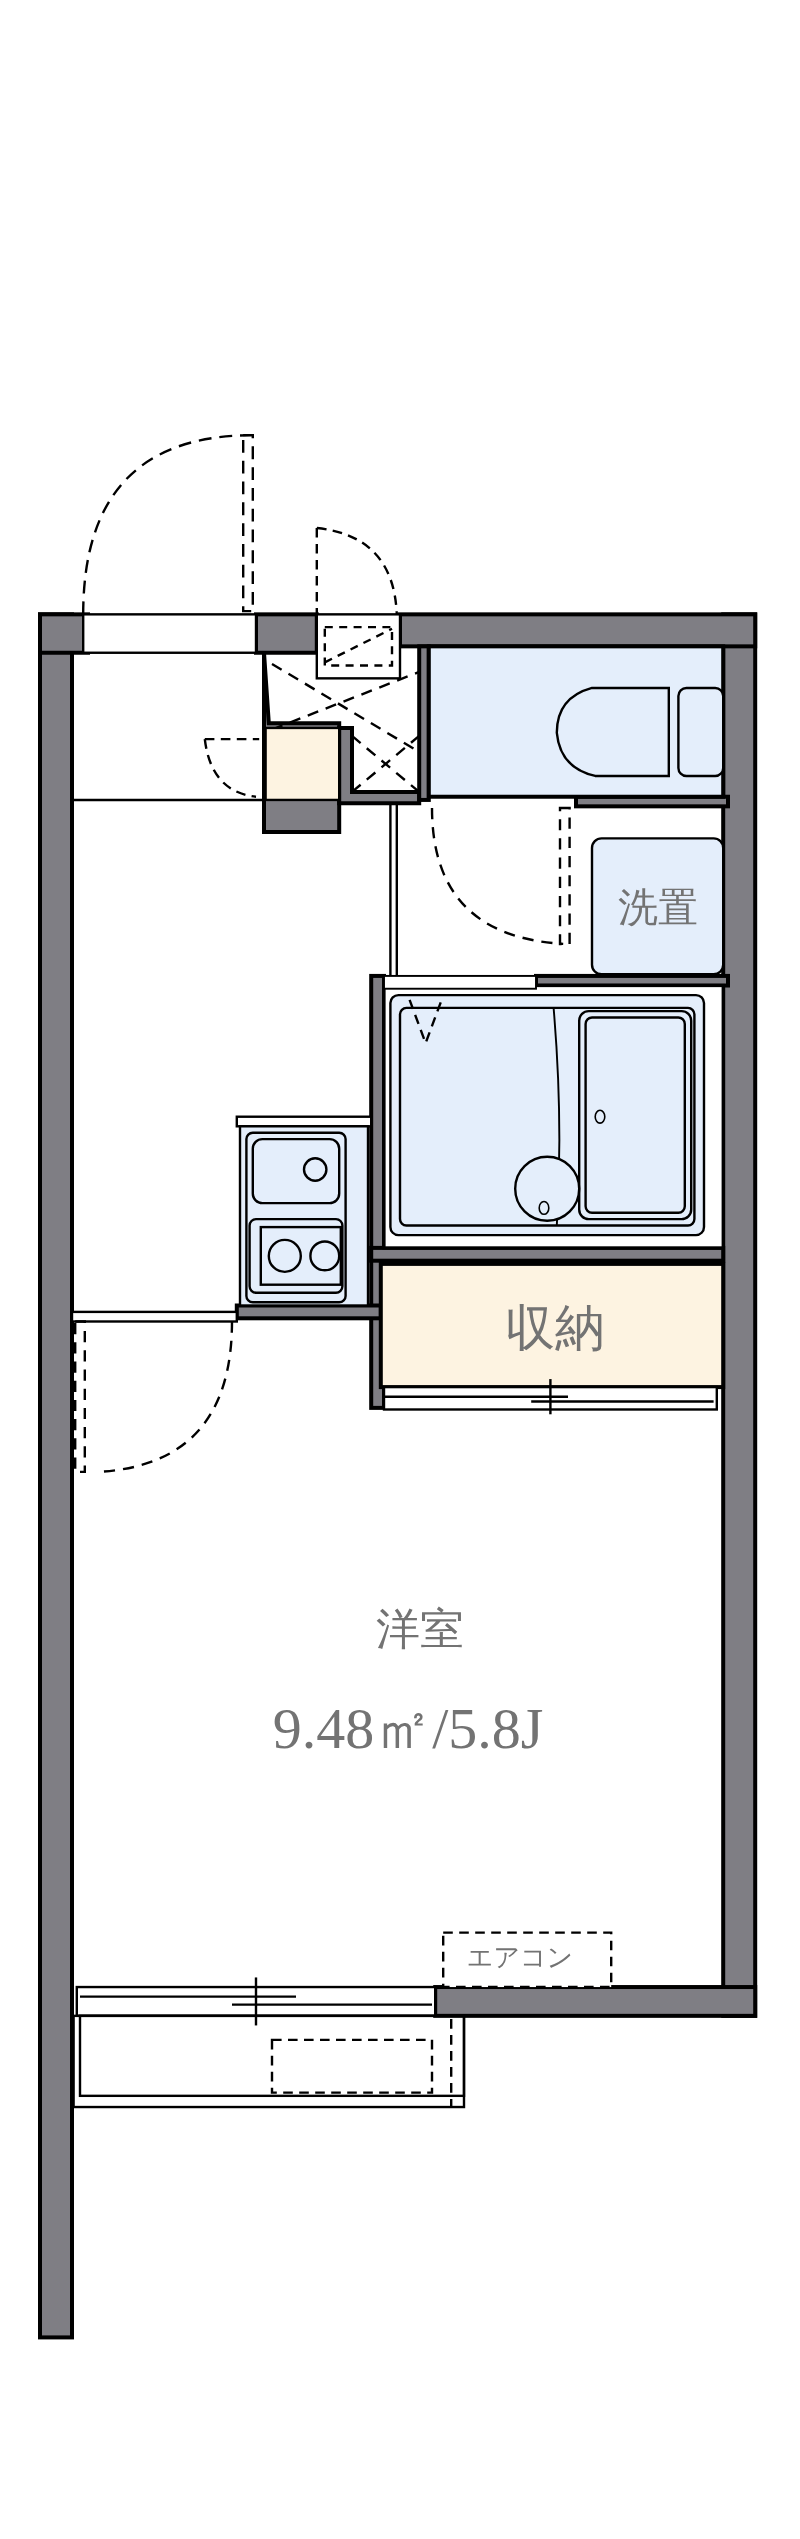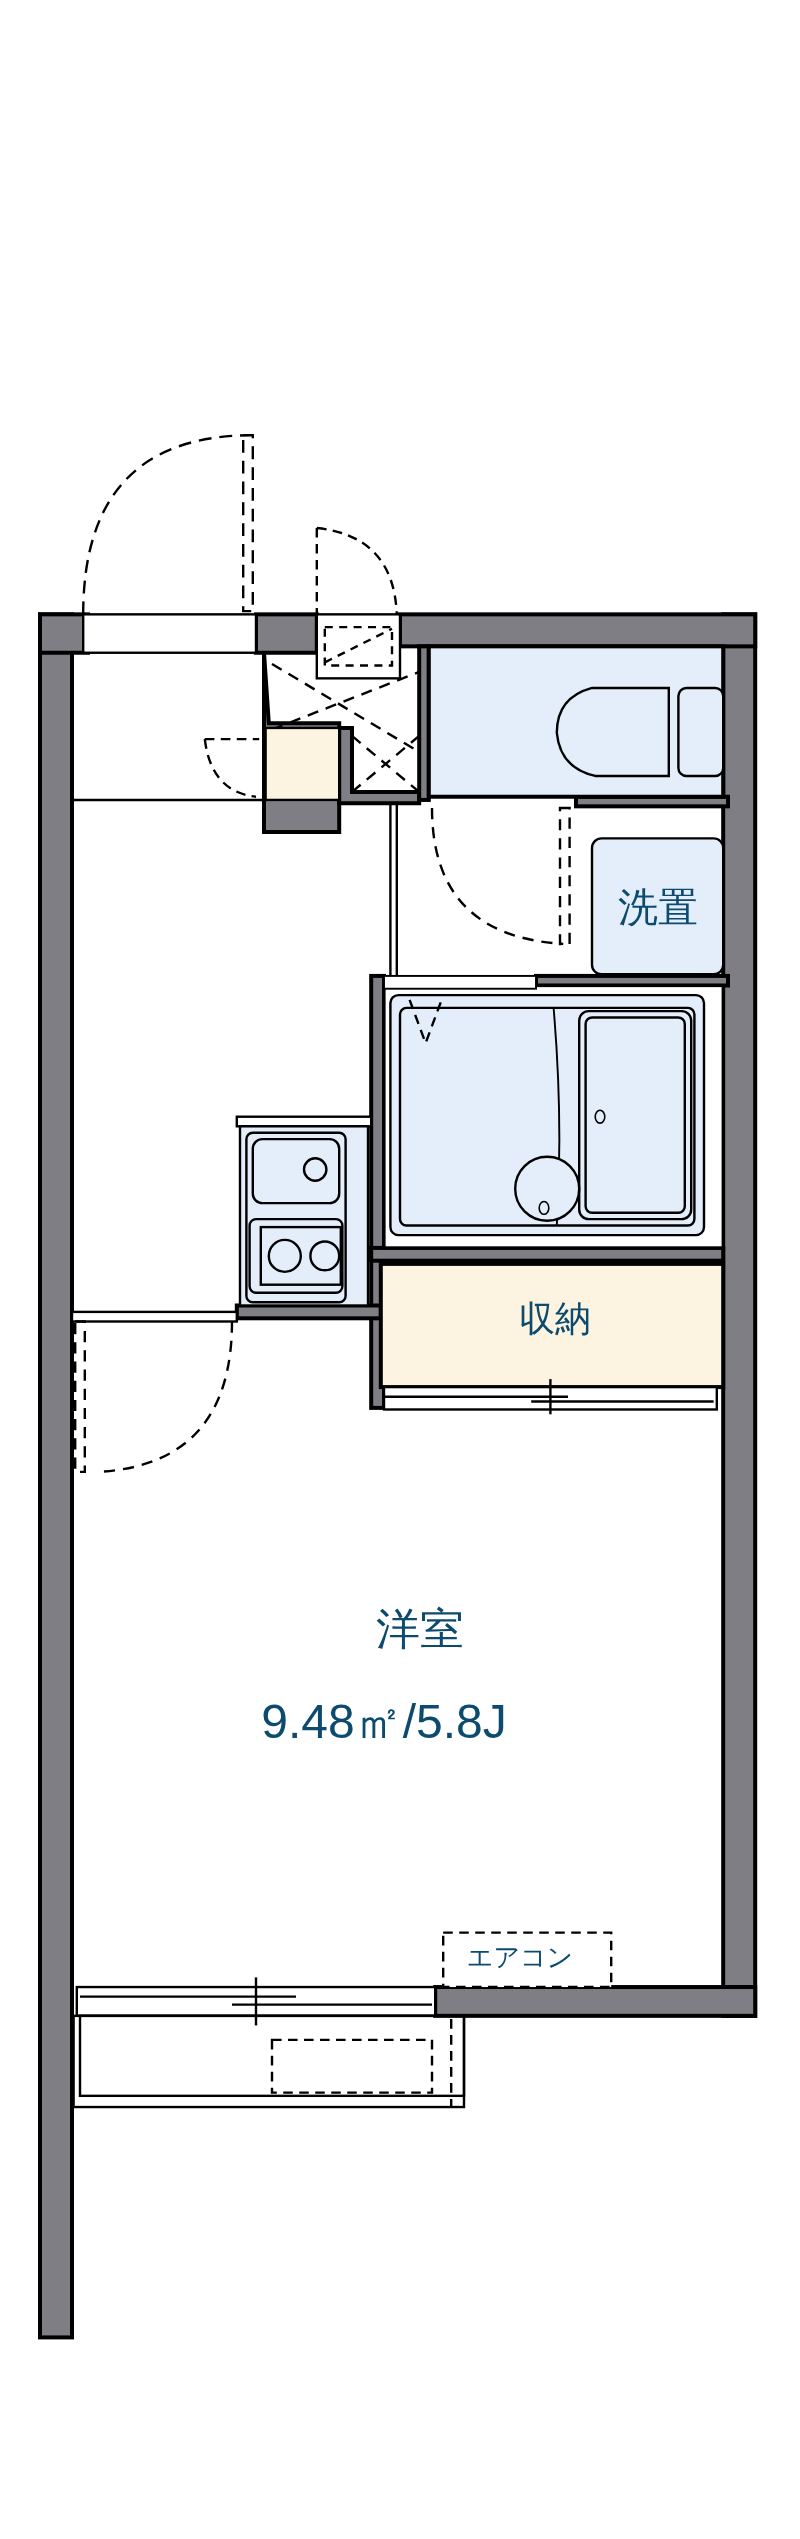--- a/index.html
+++ b/index.html
@@ -1,18 +1,18 @@
 <!DOCTYPE html>
 <html><head>
 <meta charset="utf-8">
 <style>
   html,body{margin:0;padding:0;background:#fff;}
   body{width:800px;height:2539px;overflow:hidden;font-family:"DejaVu Sans","Liberation Sans",sans-serif;}
   #plan{position:absolute;left:0;top:0;width:800px;height:2539px;}
-  .lbl{position:absolute;color:#0c4a6e;white-space:nowrap;transform:translateX(-50%);font-family:Liberation Sans, sans-serif;}
+  .lbl{position:absolute;color:#737373;white-space:nowrap;transform:translateX(-50%);font-family:Liberation Serif, serif;}
 </style>
 </head>
 <body>
 
 <svg id="plan" viewBox="0 0 500 1587" preserveAspectRatio="none" xmlns="http://www.w3.org/2000/svg">
 
   <g fill="#7f7e84" stroke="#000" stroke-width="2.5">
     <rect x="25" y="384" width="20" height="1077"></rect>
     <rect x="452" y="384" width="20" height="876"></rect>
     <rect x="25" y="384" width="30" height="24"></rect>
@@ -125,16 +125,16 @@
 
   <g fill="none" stroke="#000" stroke-width="1.5">
     <rect x="46" y="1260" width="244" height="57"></rect>
     <rect x="50" y="1260" width="240" height="50"></rect>
     <rect x="170" y="1275" width="100" height="33" stroke-dasharray="6,4"></rect>
     <line x1="282" y1="1262" x2="282" y2="1317" stroke-dasharray="6,4"></line>
   </g>
 </svg>
 
 <div class="lbl" style="left:658px;top:880px;font-size:40px;">洗置</div>
-<div class="lbl" style="left:555px;top:1295px;font-size:36px;">収納</div>
+<div class="lbl" style="left:555px;top:1295px;font-size:50px;">収納</div>
 <div class="lbl" style="left:420px;top:1600px;font-size:44px;">洋室</div>
-<div class="lbl" style="left:384px;top:1690px;font-size:48px;">9.48㎡/5.8J</div>
+<div class="lbl" style="left:408px;top:1690px;font-size:58px;">9.48㎡/5.8J</div>
 <div class="lbl" style="left:520px;top:1940px;font-size:26px;">エアコン</div>
 
 </body></html>

